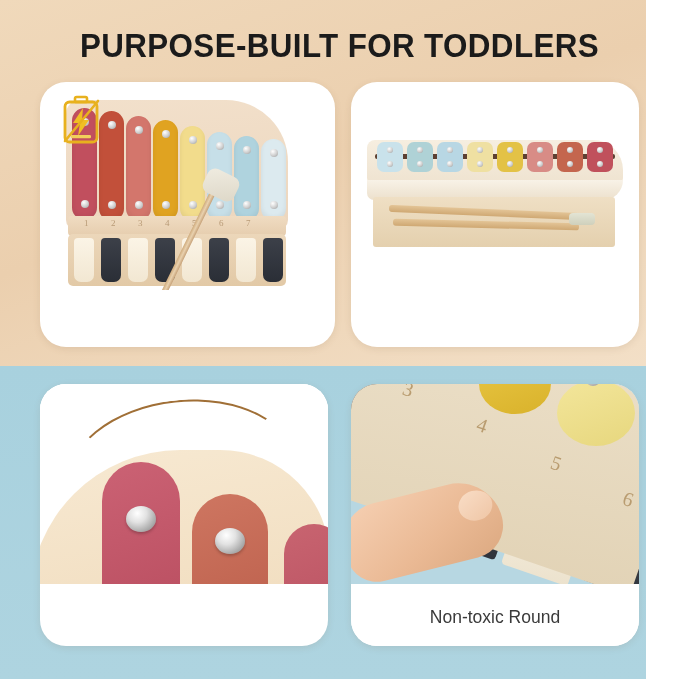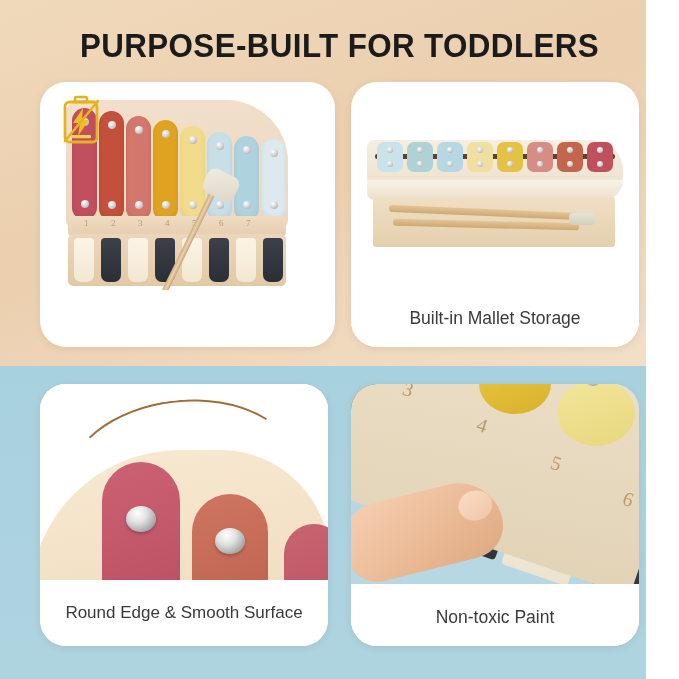--- a/index.html
+++ b/index.html
@@ -482,40 +482,38 @@
         <div class="side-wave"></div>
 
         <div class="side-drawer">
           <div class="stored-mallet" style="left:16px; top:12px; width:192px; transform:rotate(2.5deg);"></div>
           <div class="stored-mallet" style="left:20px; top:24px; width:186px; transform:rotate(1.5deg);"></div>
           <div class="stored-head" style="left:196px; top:16px;"></div>
         </div>
       </div>
     </div>
 
-    <div class="card-caption">Built-in Mallet Storage</div>
   </div>
 
   <div class="card card-3">
     <div class="card-media">
       <div class="closeup3">
         <div class="wood-blob"></div>
         <div class="arc-line"></div>
 
         <div class="bigbar" style="left:62px; top:78px; width:78px; height:130px; background:linear-gradient(160deg,#CB6274 0%,#BC5163 100%);">
           <span class="bigrivet" style="top:44px;"></span>
         </div>
         <div class="bigbar" style="left:152px; top:110px; width:76px; height:100px; background:linear-gradient(160deg,#CE7661 0%,#C06450 100%);">
           <span class="bigrivet" style="top:34px;"></span>
         </div>
         <div class="bigbar" style="left:244px; top:140px; width:60px; height:70px; background:linear-gradient(160deg,#C86470 0%,#BE5766 100%);"></div>
       </div>
     </div>
 
-    <div class="card-caption">Round Edge &amp; Smooth Surface</div>
   </div>
 
   <div class="card card-4">
     <div class="card-media">
       <div class="closeup4">
 
         <div class="c4-key dark" style="left:-6px;  top:-4px;  width:50px;  height:86px;  transform:rotate(19deg);"></div>
         <div class="c4-key light" style="left:10px;  top:26px;  width:74px;  height:100px; transform:rotate(19deg);"></div>
         <div class="c4-key dark" style="left:94px;  top:54px;  width:70px;  height:114px; transform:rotate(19deg);"></div>
         <div class="c4-key light" style="left:166px; top:84px;  width:70px;  height:110px; transform:rotate(19deg);"></div>
@@ -531,16 +529,16 @@
         <div class="c4-disc" style="left:128px; top:-30px; width:72px; height:60px; background:linear-gradient(160deg,#E9C744 0%,#D9B22B 100%);"></div>
         <div class="c4-disc" style="left:206px; top:-4px; width:78px; height:66px; background:linear-gradient(160deg,#F3E69B 0%,#E7D77E 100%);"></div>
         <div class="c4-disc" style="left:234px; top:-14px; width:16px; height:16px; background:radial-gradient(circle at 35% 30%, #ffffff 0%, #bdbdbd 60%, #8a8a8a 100%);"></div>
 
         <div class="c4-finger">
           <div class="c4-nail"></div>
         </div>
       </div>
     </div>
 
-    <div class="card-caption">Non-toxic Paint</div>
+    <div class="card-caption">Non-toxic Round</div>
   </div>
 
 </div>
 
 </body></html>

